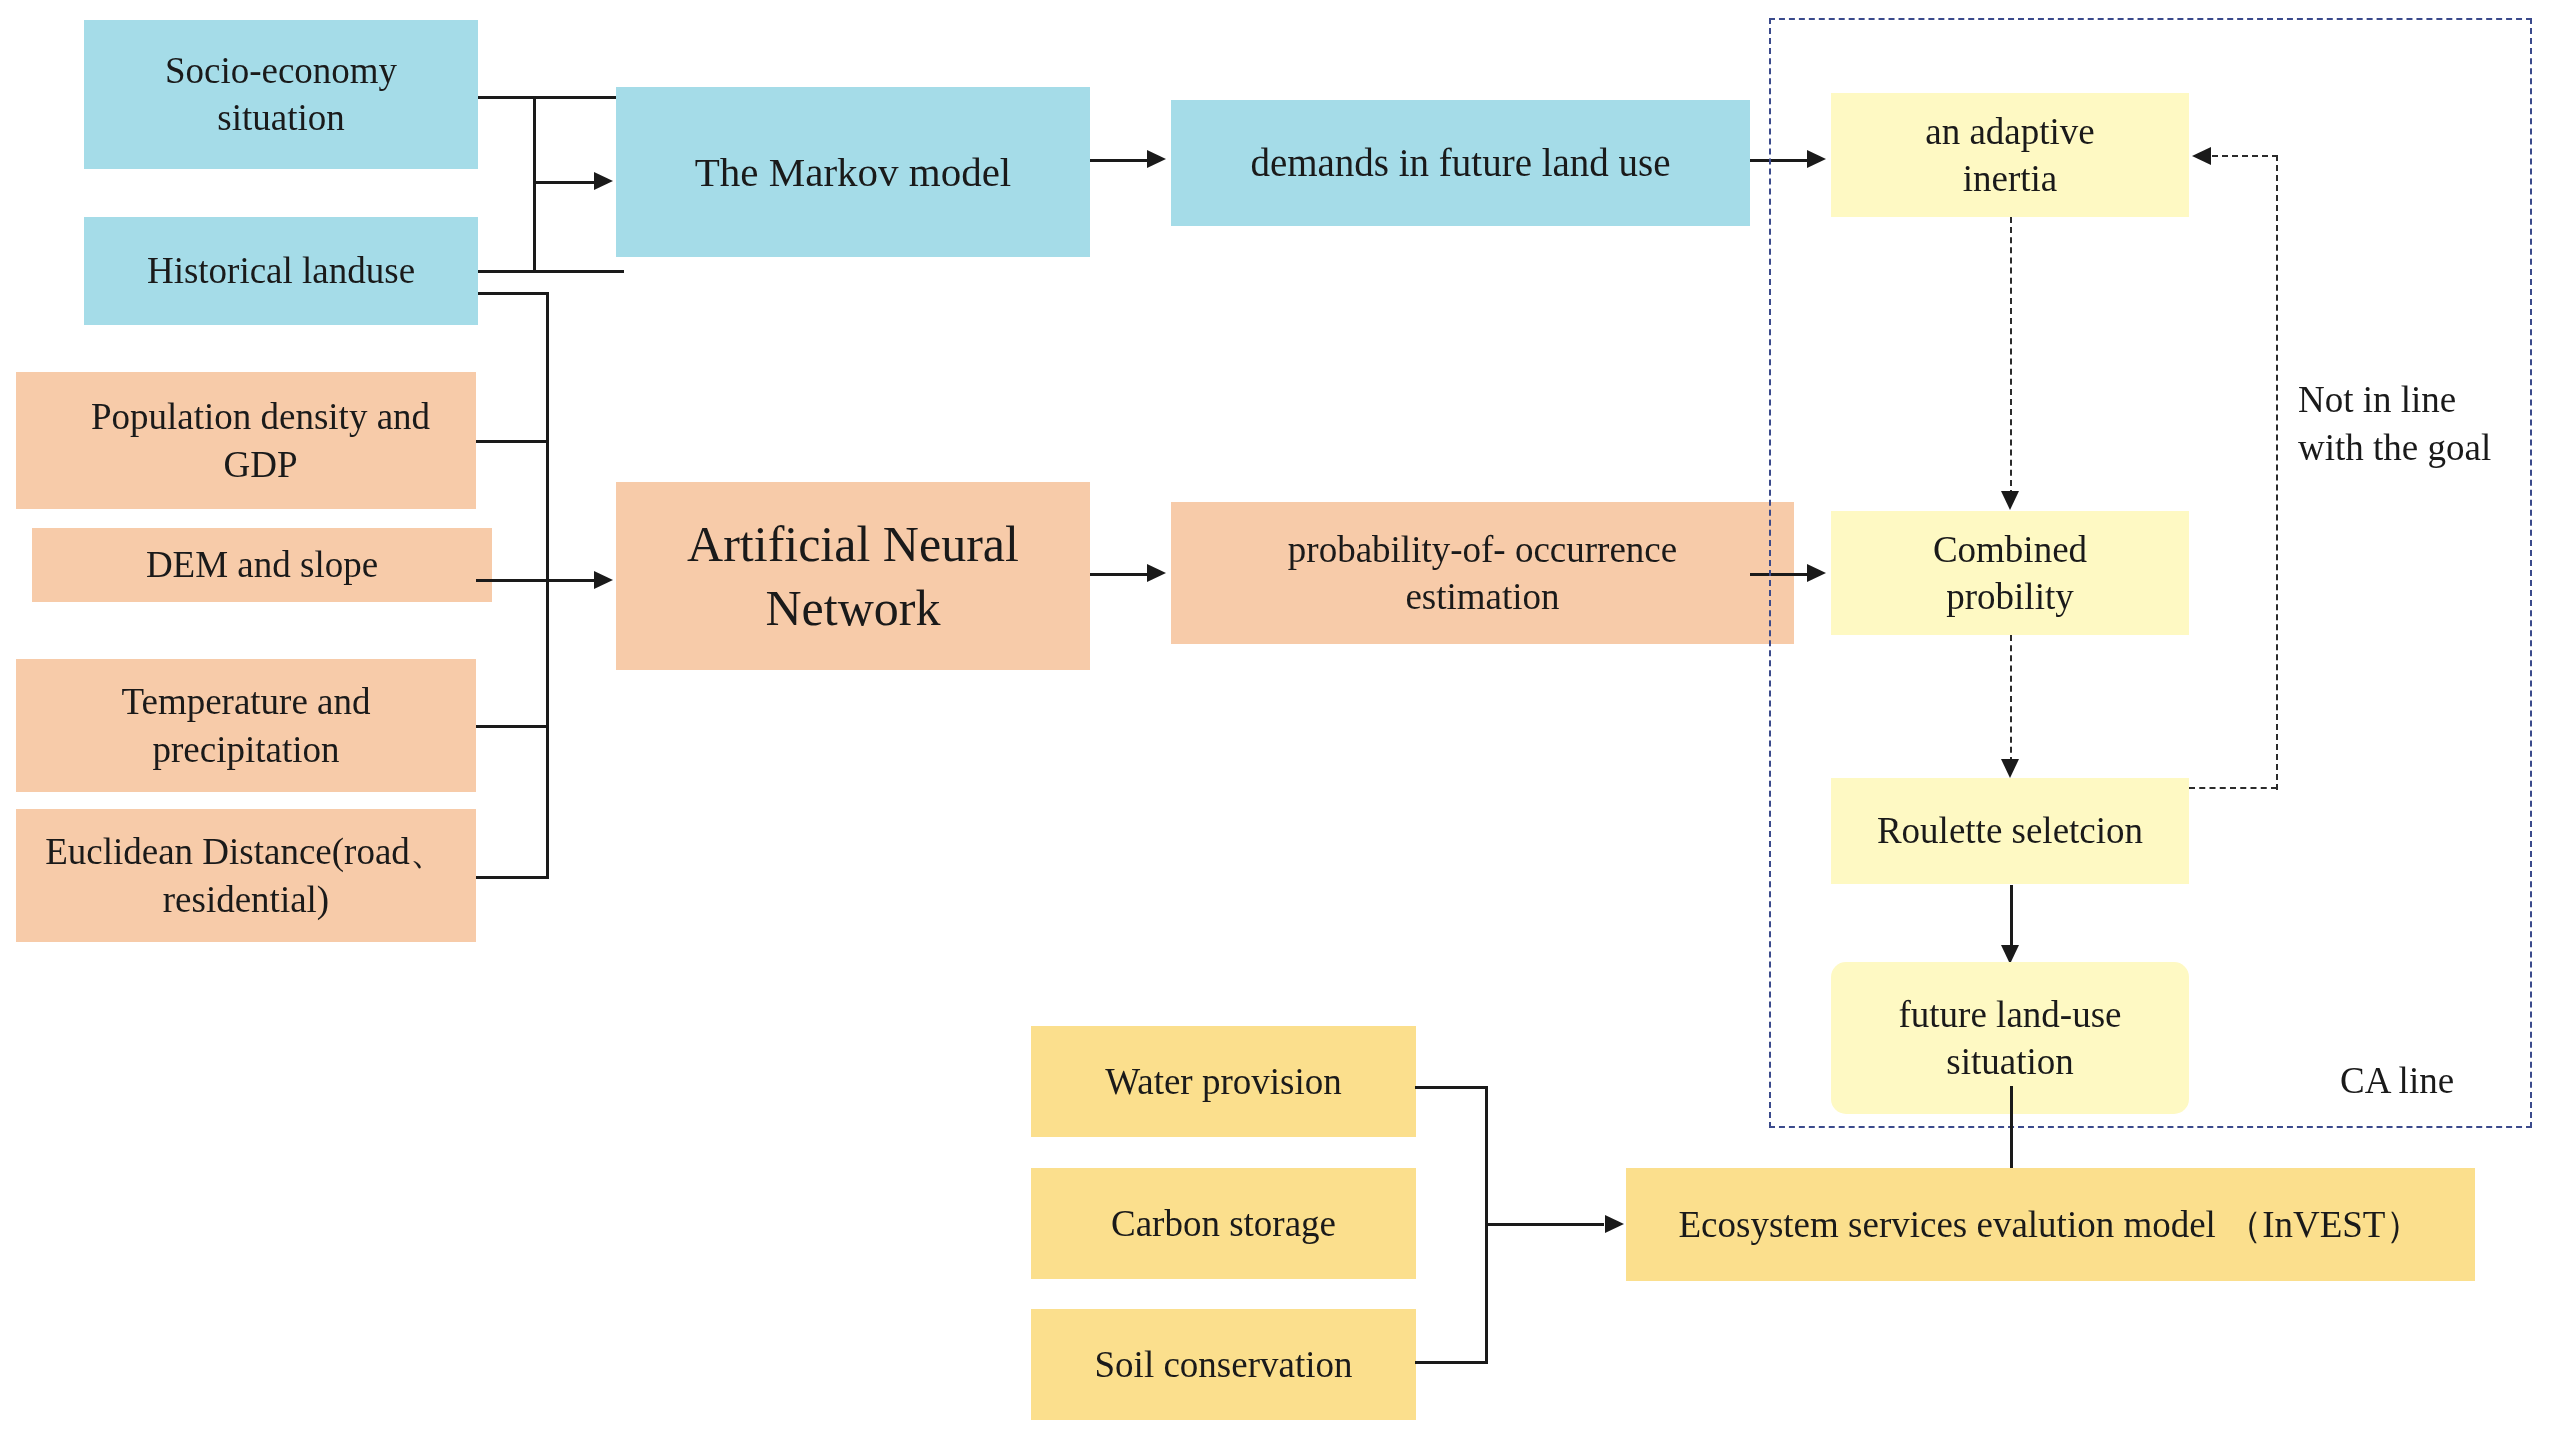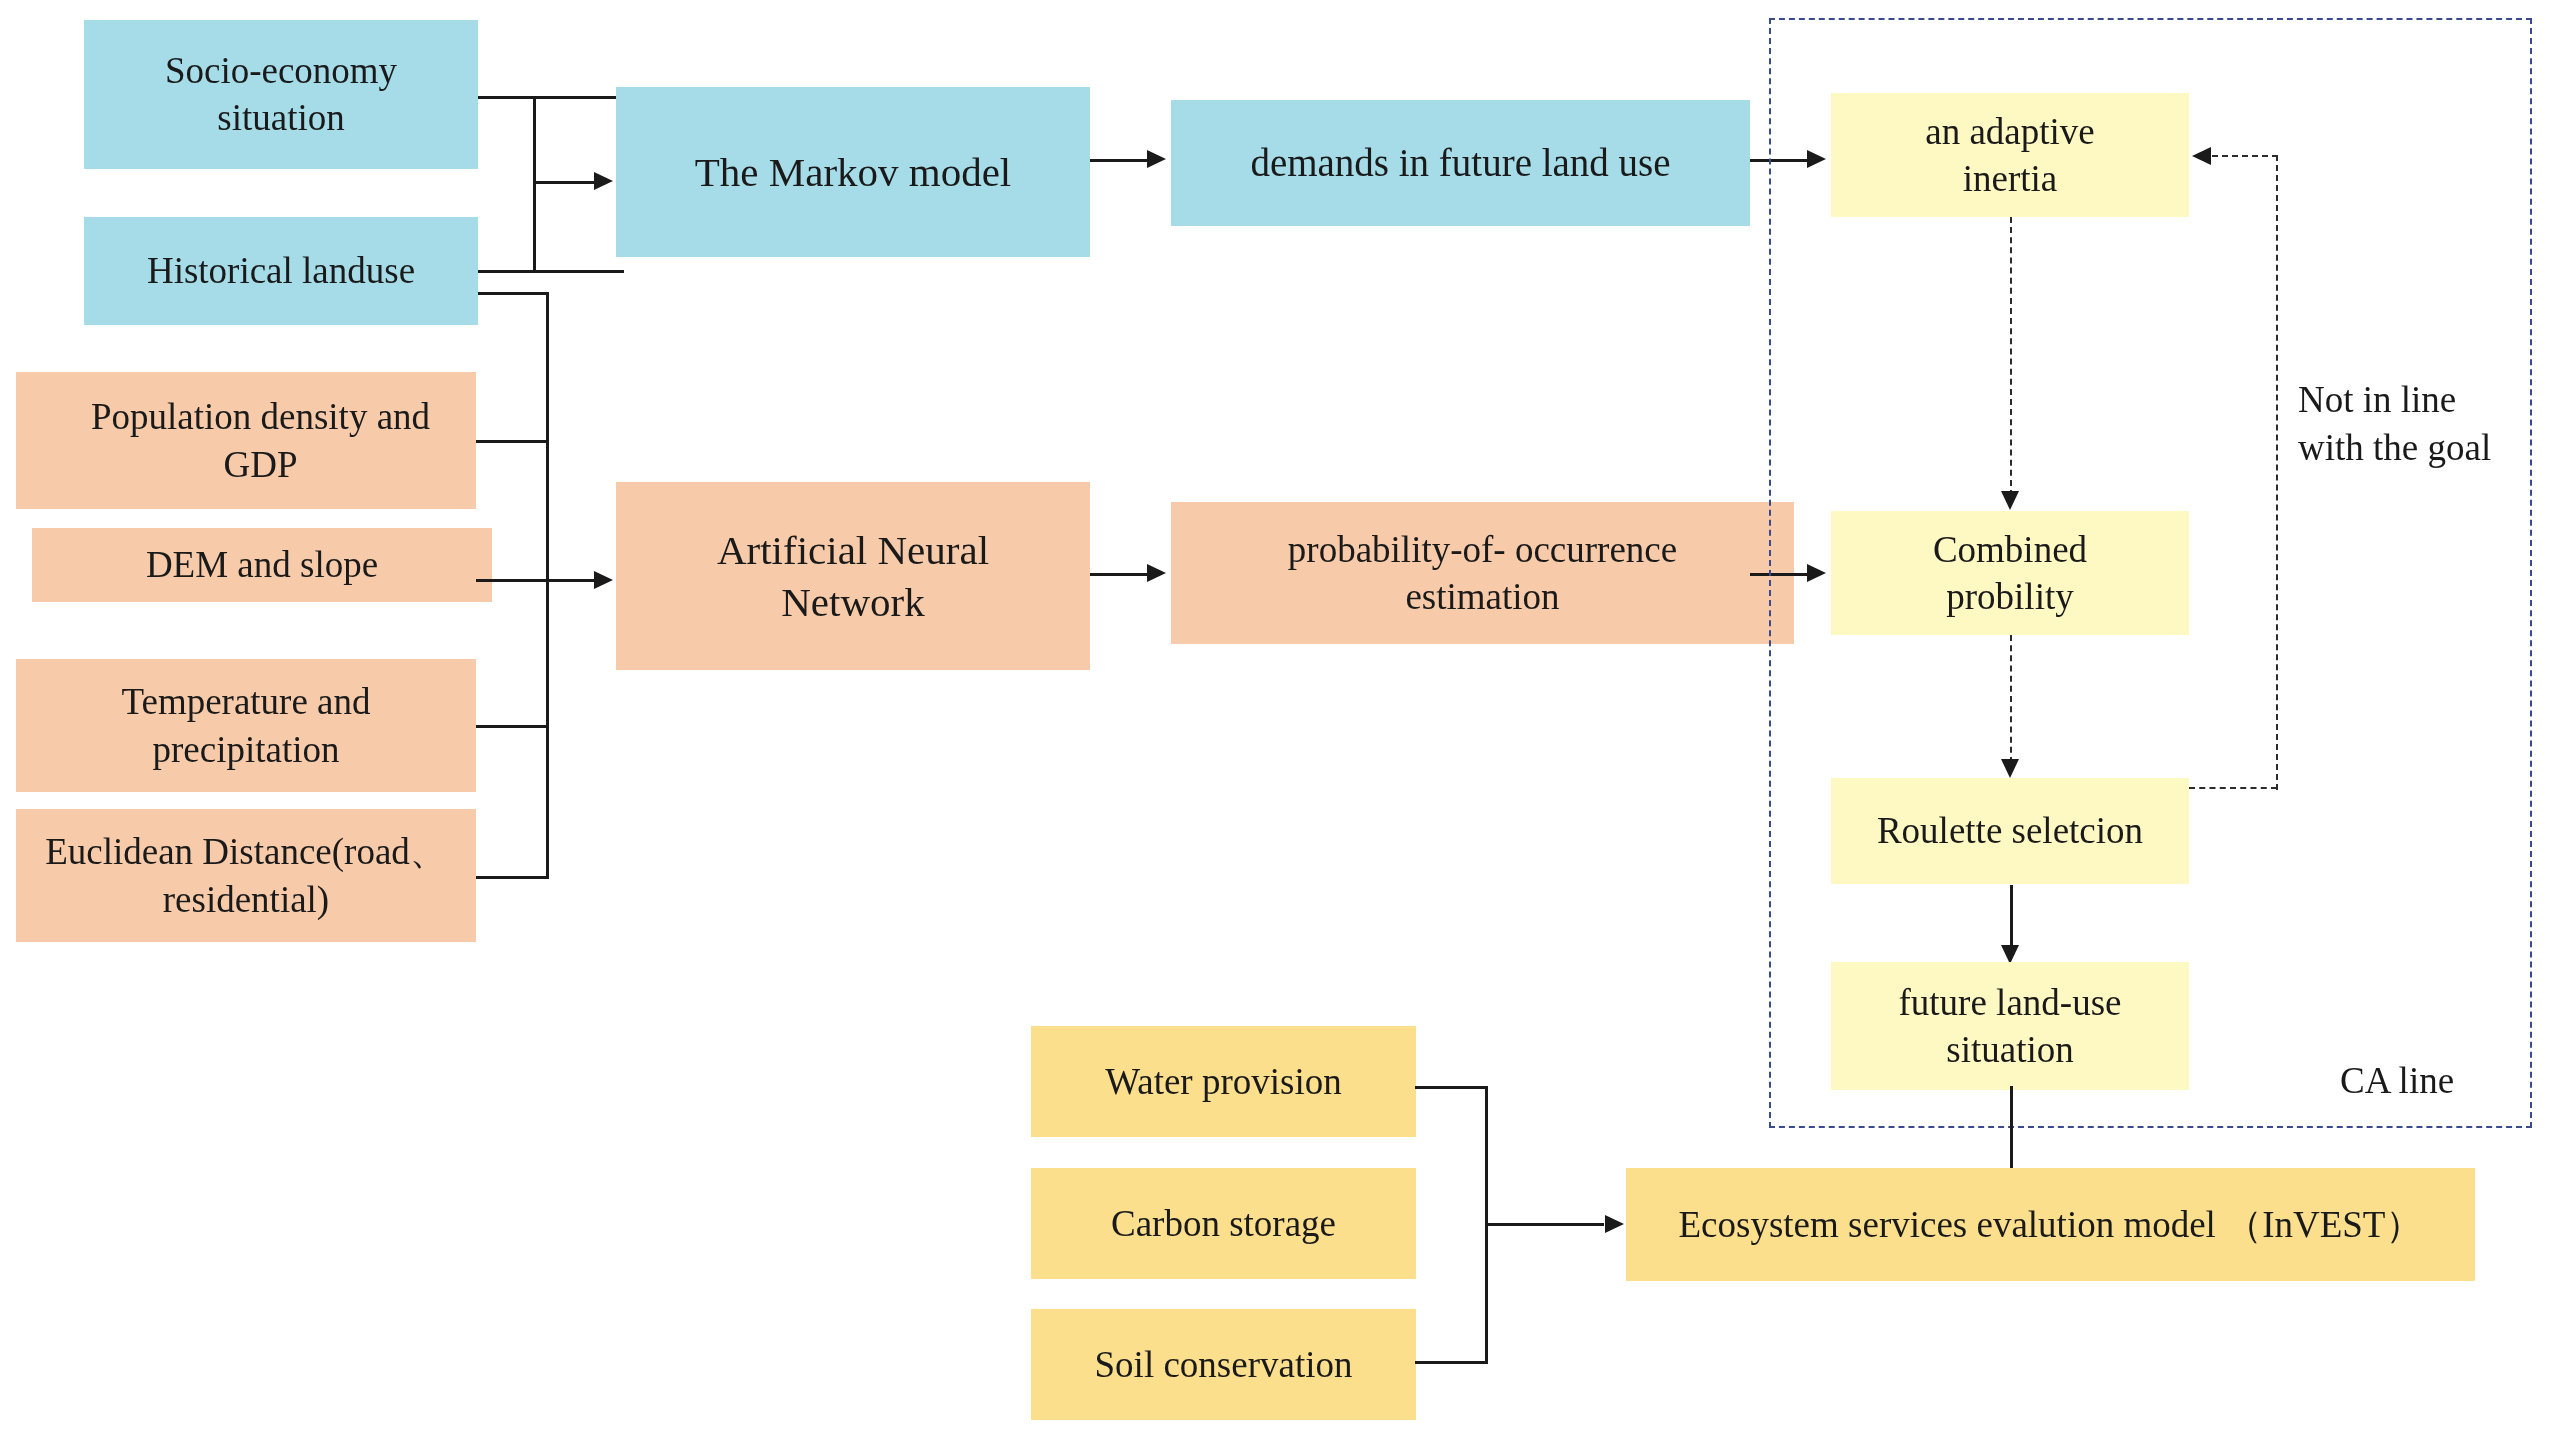--- a/index.html
+++ b/index.html
@@ -128,21 +128,21 @@
   <div class="box blue" style="left:616px; top:87px; width:474px; height:170px; font-size:41px;">The Markov model</div>
 
   <div class="seg h" style="left:1090px; top:159px; width:57px;"></div>
   <div class="arrow right" style="left:1147px; top:150px;"></div>
 
   <div class="box blue" style="left:1171px; top:100px; width:579px; height:126px; font-size:39px;">demands in future land use</div>
 
   <div class="seg h" style="left:1750px; top:159px; width:57px;"></div>
   <div class="arrow right" style="left:1807px; top:150px;"></div>
 
-  <div class="box orange" style="left:616px; top:482px; width:474px; height:188px; font-size:41px;">Artificial Neural
+  <div class="box orange" style="left:616px; top:482px; width:474px; height:188px; font-size:50px;">Artificial Neural
 Network</div>
 
   <div class="seg h" style="left:1090px; top:573px; width:57px;"></div>
   <div class="arrow right" style="left:1147px; top:564px;"></div>
 
   <div class="box orange" style="left:1171px; top:502px; width:623px; height:142px; font-size:37px;">probability-of- occurrence
 estimation</div>
 
   <div class="seg h" style="left:1750px; top:573px; width:57px;"></div>
   <div class="arrow right" style="left:1807px; top:564px;"></div>
@@ -160,21 +160,21 @@
 probility</div>
 
   <div class="dseg v" style="left:2010px; top:635px; height:128px;"></div>
   <div class="arrow down" style="left:2001px; top:759px;"></div>
 
   <div class="box green" style="left:1831px; top:778px; width:358px; height:106px; font-size:37px;">Roulette seletcion</div>
 
   <div class="seg v" style="left:2010px; top:885px; height:66px;"></div>
   <div class="arrow down" style="left:2001px; top:945px;"></div>
 
-  <div class="box green" style="left:1831px; top:962px; width:358px; height:128px; font-size:37px;">future land-use
+  <div class="box green" style="left:1831px; top:962px; width:358px; height:152px; font-size:37px;border-radius:15px;">future land-use
 situation</div>
 
   <div class="dseg h" style="left:2189px; top:787px; width:88px;"></div>
   <div class="dseg v" style="left:2276px; top:155px; height:635px;"></div>
   <div class="dseg h" style="left:2212px; top:155px; width:66px;"></div>
   <div class="arrow left" style="left:2192px; top:147px;"></div>
   <div class="free-label" style="left:2298px; top:376px; font-size:37px;">Not in line
 with the goal</div>
 
   <div class="seg v" style="left:2010px; top:1086px; height:108px;"></div>

